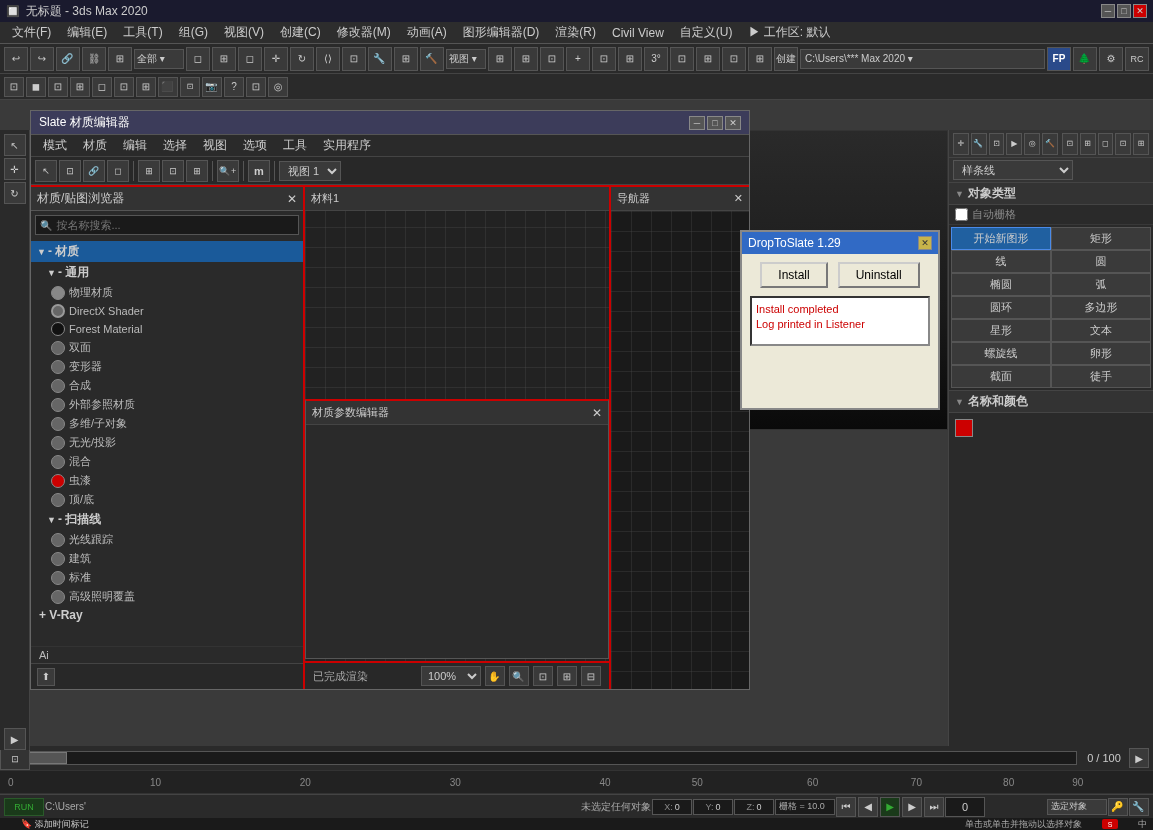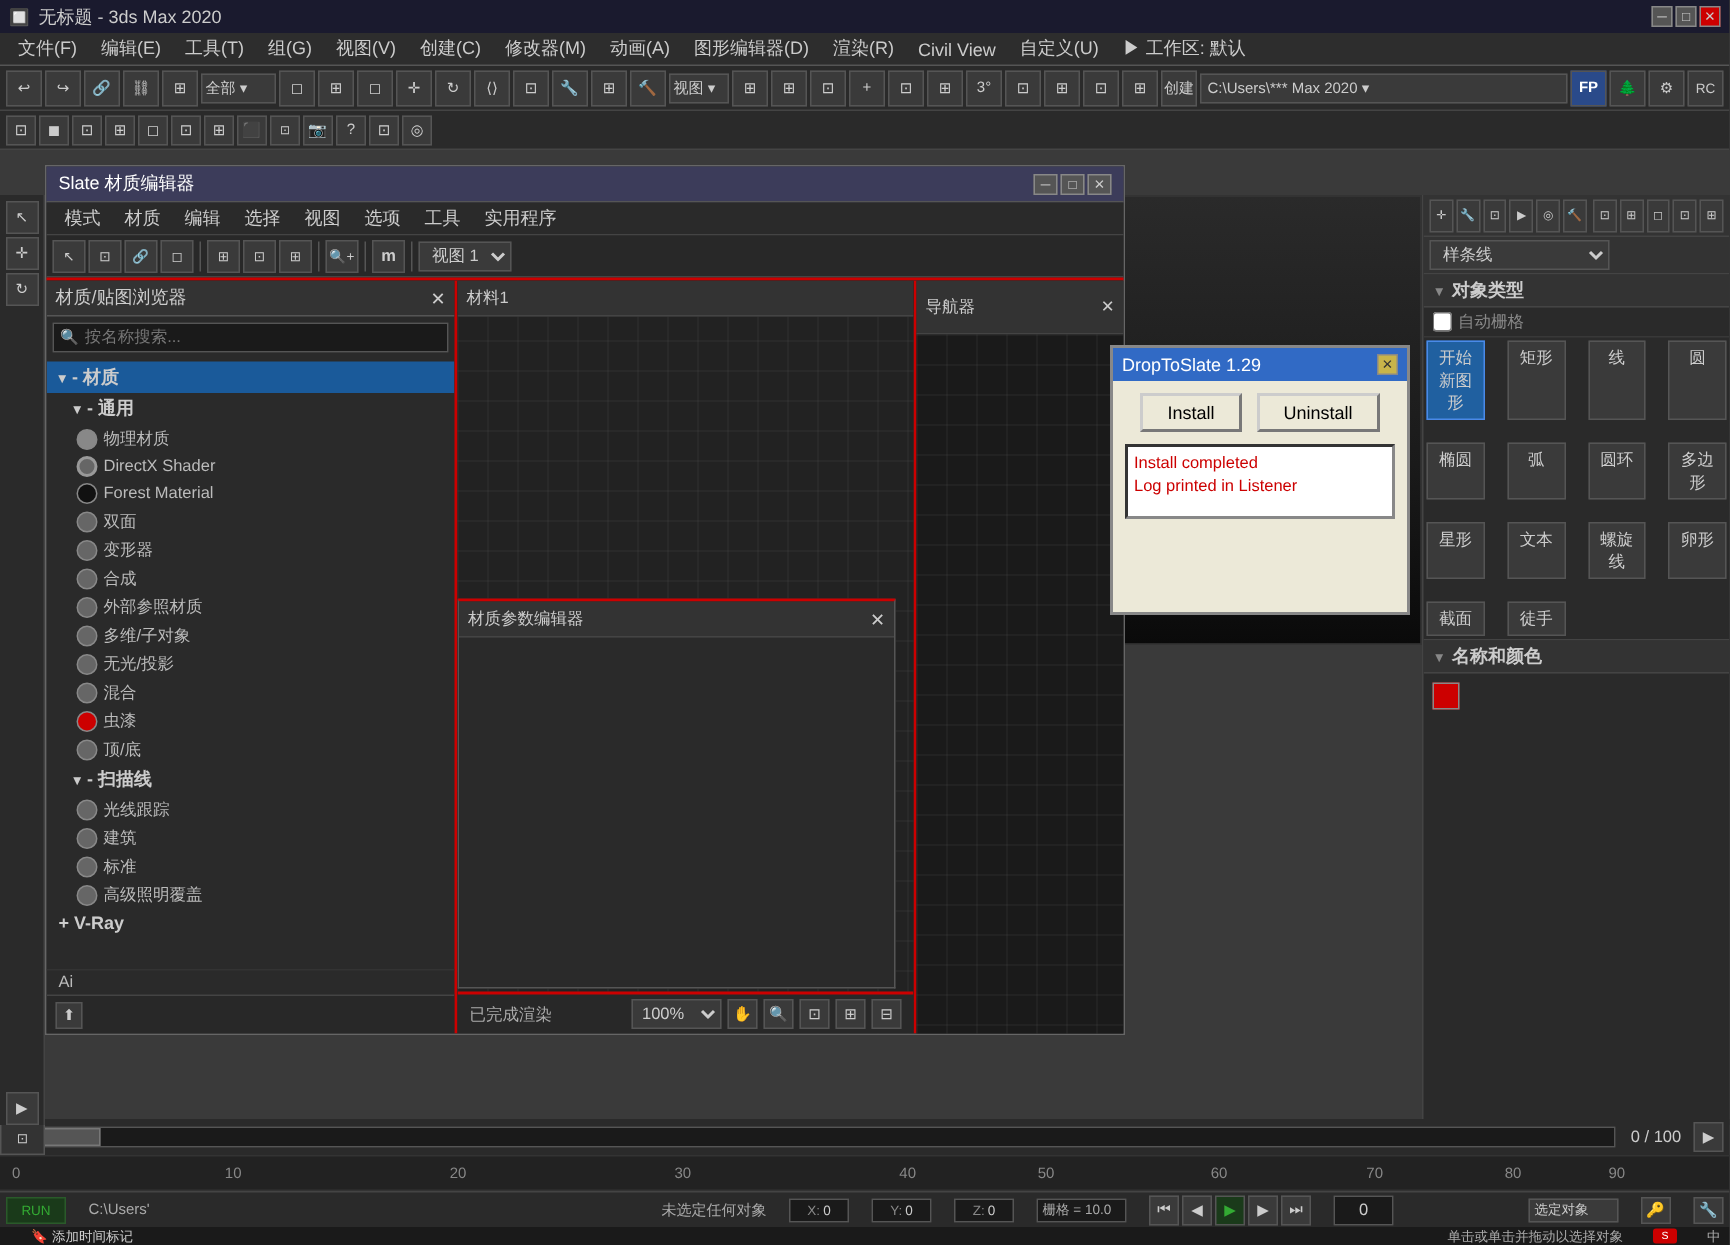--- a/index.html
+++ b/index.html
@@ -257,21 +257,21 @@
       align-items: center;
       padding: 0 6px;
       border-bottom: 1px solid #444;
     }
 
     
     .mat-params {
       position: absolute;
       bottom: 30px;
       left: 0;
-      right: 12px;
+      right: 0;
       height: 260px;
       background: #2a2a2a;
       border: 1px solid #555;
       border-top: 2px solid #c00;
     }
     .mat-params-header {
       height: 24px;
       background: #333;
       display: flex;
       align-items: center;
@@ -280,21 +280,21 @@
       border-bottom: 1px solid #444;
     }
 
     
     .navigator-panel {
       width: 140px;
       background: #2a2a2a;
       border-left: 2px solid #c00;
     }
     .nav-header {
-      height: 36px;
+      height: 24px;
       background: #333;
       display: flex;
       align-items: center;
       padding: 0 6px;
       justify-content: space-between;
       border-bottom: 1px solid #444;
     }
     .nav-body {
       background: #1a1a1a;
       height: calc(100% - 24px);
@@ -423,22 +423,22 @@
       align-items: center;
       padding: 0 6px;
       color: #888;
       font-size: 11px;
       border-bottom: 1px solid #383838;
     }
     .auto-grid-label input[type=checkbox] { margin-right: 4px; }
 
     .shape-grid {
       display: grid;
-      grid-template-columns: 1fr 1fr 1fr 1fr;
-      gap: 15px;
+      grid-template-columns: 1fr 1fr;
+      gap: 0;
       padding: 2px;
     }
     .shape-btn {
       padding: 3px 6px;
       background: #3a3a3a;
       border: 1px solid #555;
       color: #ccc;
       font-size: 11px;
       cursor: pointer;
       text-align: center;
@@ -890,21 +890,21 @@
   <span style="position:absolute; left:26%; font-size:10px; color:#888;">20</span>
   <span style="position:absolute; left:39%; font-size:10px; color:#888;">30</span>
   <span style="position:absolute; left:52%; font-size:10px; color:#888;">40</span>
   <span style="position:absolute; left:60%; font-size:10px; color:#888;">50</span>
   <span style="position:absolute; left:70%; font-size:10px; color:#888;">60</span>
   <span style="position:absolute; left:79%; font-size:10px; color:#888;">70</span>
   <span style="position:absolute; left:87%; font-size:10px; color:#888;">80</span>
   <span style="position:absolute; left:93%; font-size:10px; color:#888;">90</span>
 </div>
 
-<div style="position:absolute; bottom:12px; left:0; right:0; height:24px; background:#2a2a2a; display:flex; align-items:center; padding:0 4px; gap:15px; border-top:1px solid #444;">
+<div style="position:absolute; bottom:12px; left:0; right:0; height:24px; background:#2a2a2a; display:flex; align-items:center; padding:0 4px; gap:1px; border-top:1px solid #444;">
   <div style="width:40px; height:18px; background:#1a3a1a; border:1px solid #2a5a2a; color:#3a3; font-size:9px; display:flex; align-items:center; justify-content:center; cursor:pointer;">RUN</div>
   <span style="color:#aaa; font-size:10px;">C:\Users'</span>
   <div style="flex:1;"></div>
   <span style="color:#aaa; font-size:10px;">未选定任何对象</span>
   <div style="width:40px; height:16px; background:#1a1a1a; border:1px solid #555; display:flex; align-items:center; justify-content:center;">
     <span style="color:#888; font-size:9px;">X:</span>
     <span style="color:#ccc; font-size:9px; margin-left:2px;">0</span>
   </div>
   <div style="width:40px; height:16px; background:#1a1a1a; border:1px solid #555; display:flex; align-items:center; justify-content:center;">
     <span style="color:#888; font-size:9px;">Y:</span>

